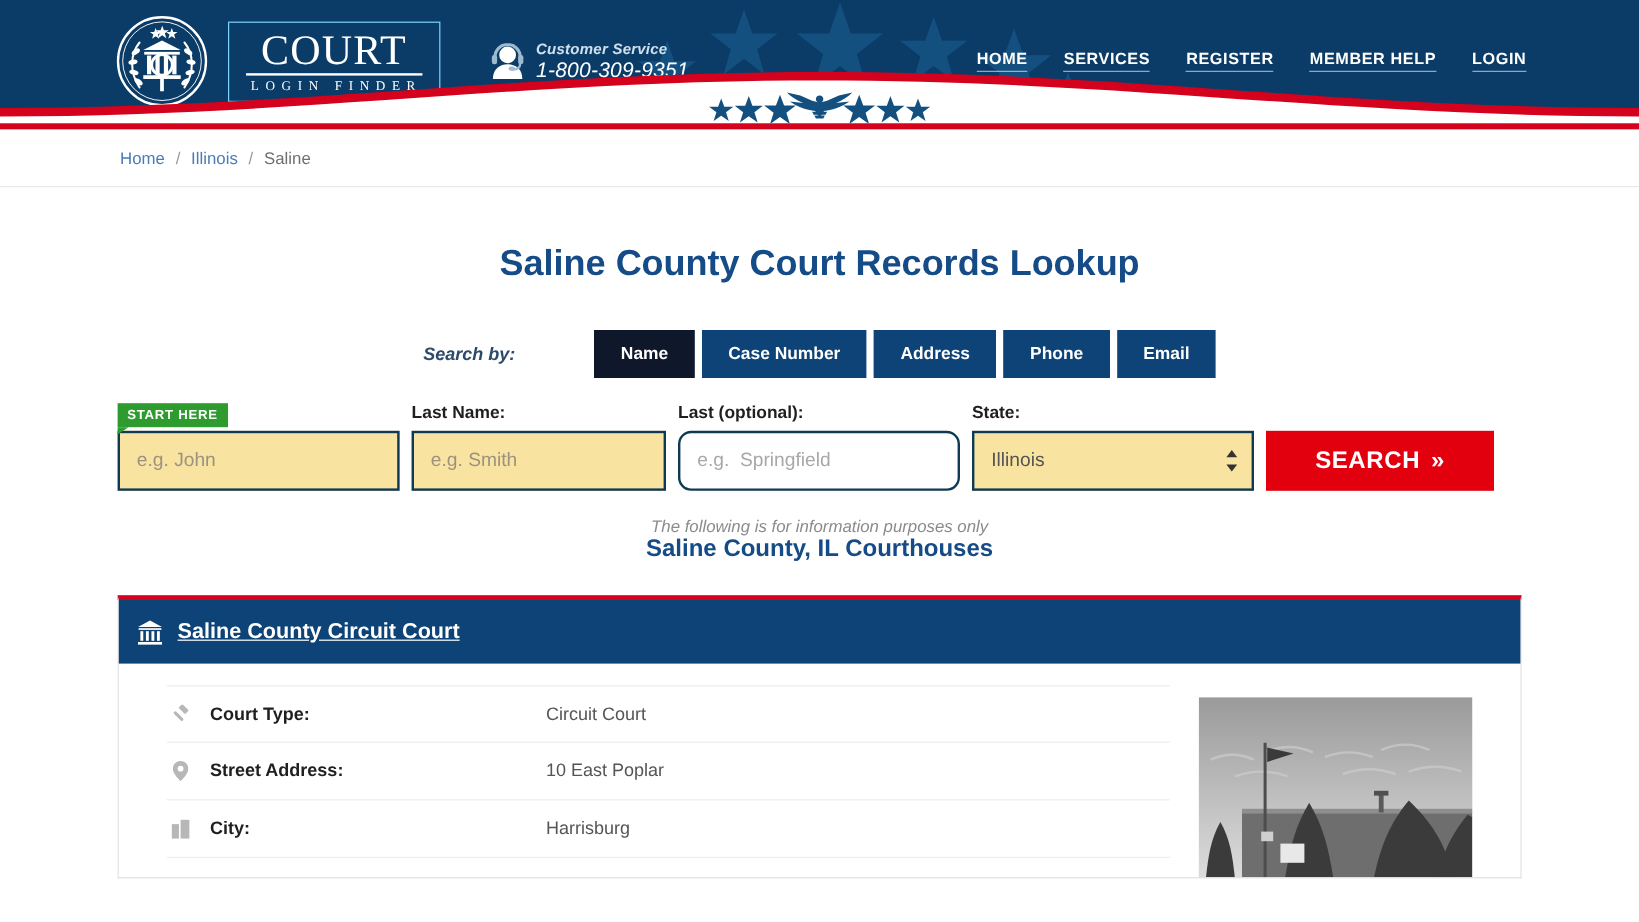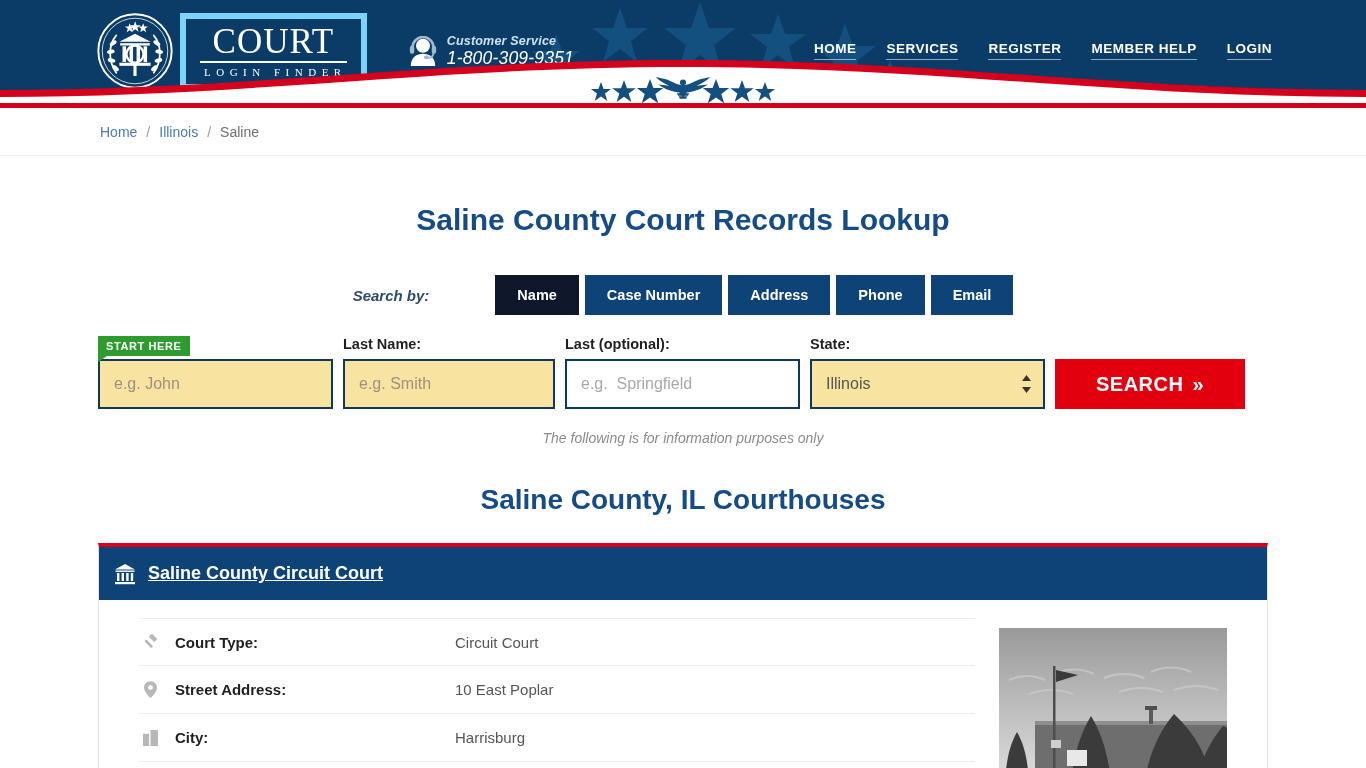--- a/index.html
+++ b/index.html
@@ -26,22 +26,22 @@
   }
 
   
   .logo-wrap {
     display: flex; align-items: center;
     margin-left: 96px; margin-top: 12px;
     height: 78px;
   }
   .logo-seal { width: 78px; height: 78px; flex: none; }
   .logo-text-box {
-    border: 6px solid #7dd3fc;
-    margin-left: 6px;
+    border: 1px solid #7dd3fc;
+    margin-left: 16px;
     padding: 5px 14px 6px 14px;
     text-align: center;
   }
   .logo-court {
     color: #fff;
     font-family: "Liberation Serif", serif;
     font-size: 35px;
     line-height: 36px;
     letter-spacing: 1px;
     border-bottom: 2px solid #fff;
@@ -158,21 +158,21 @@
     height: 50px;
     border: 2px solid #0f3a55;
     font-size: 16px;
     padding: 0 14px;
     color: #555;
     font-family: "Liberation Sans", sans-serif;
     outline: none;
   }
   .field-input::placeholder { color: #9c9280; }
   .bg-yellow { background: #f8e3a0; }
-  .bg-white { background: #ffffff; }
+  .bg-white { background: #ffffff; border-radius: 11px; }
   .bg-white::placeholder { color: #a8a8a8; }
   .w-first { width: 235px; }
   .w-last  { width: 212px; }
   .w-city  { width: 235px; }
   .w-state { width: 235px; }
 
   .select-wrap { position: relative; }
   .select-wrap .field-input { width: 235px; padding-right: 34px; }
   .sel-arrows {
     position: absolute; right: 13px; top: 50%;
@@ -189,22 +189,22 @@
     gap: 9px;
     font-family: "Liberation Sans", sans-serif;
   }
 
   .disclaimer {
     text-align: center; margin-top: 21px;
     color: #8b8b8b; font-style: italic; font-size: 14px;
   }
 
   .section-title {
-    text-align: center; margin-top: 38px;
-    color: #154b86; font-size: 28px; font-weight: bold;
+    text-align: center; 
+    color: #154b86; font-size: 20px; font-weight: bold;
   }
 
   
   .court-card {
     margin: 27px 98px 0 98px;
     border: 1px solid #e2e2e2;
     border-top: 4px solid #d4021d;
     background: #fff;
   }
   .card-head {

